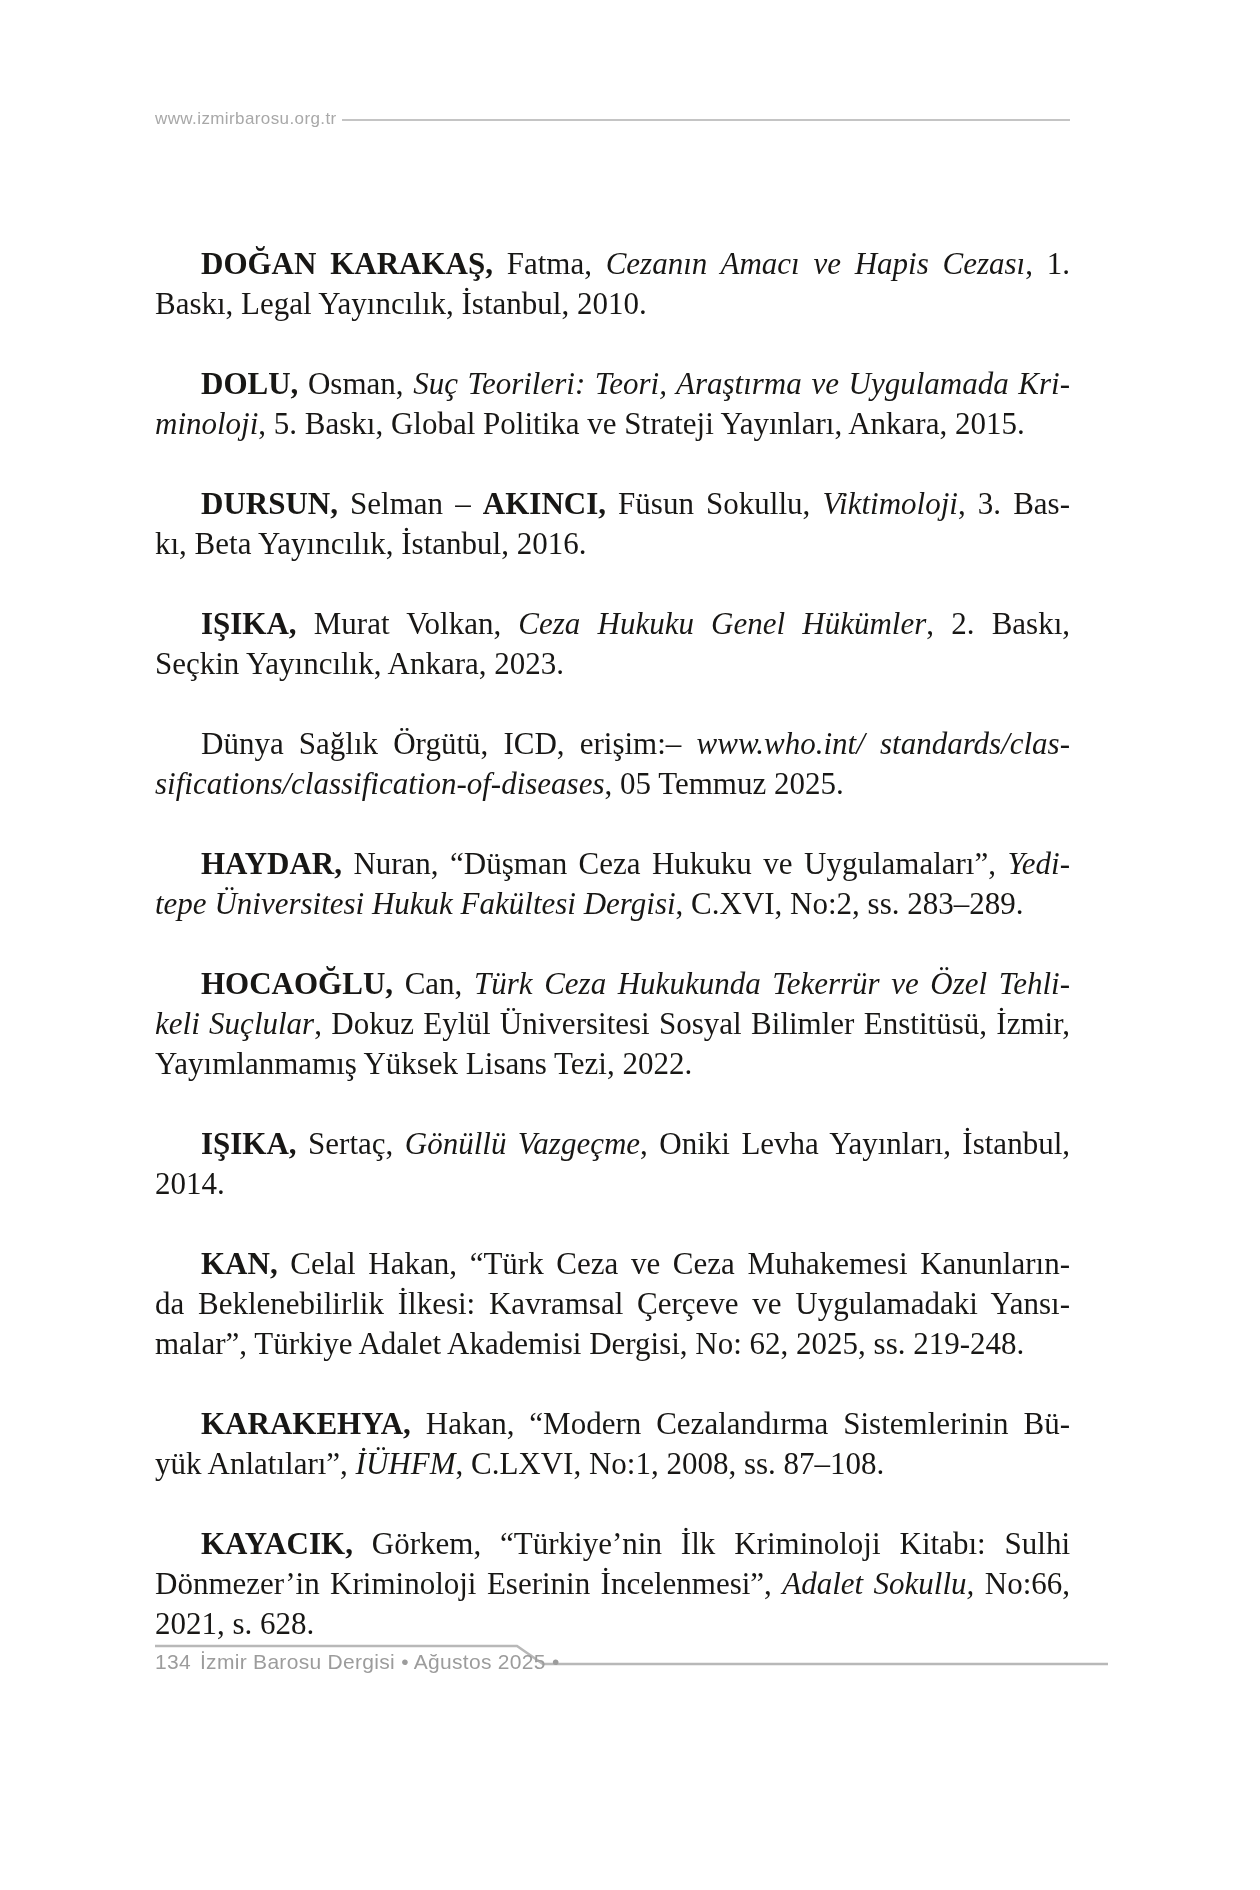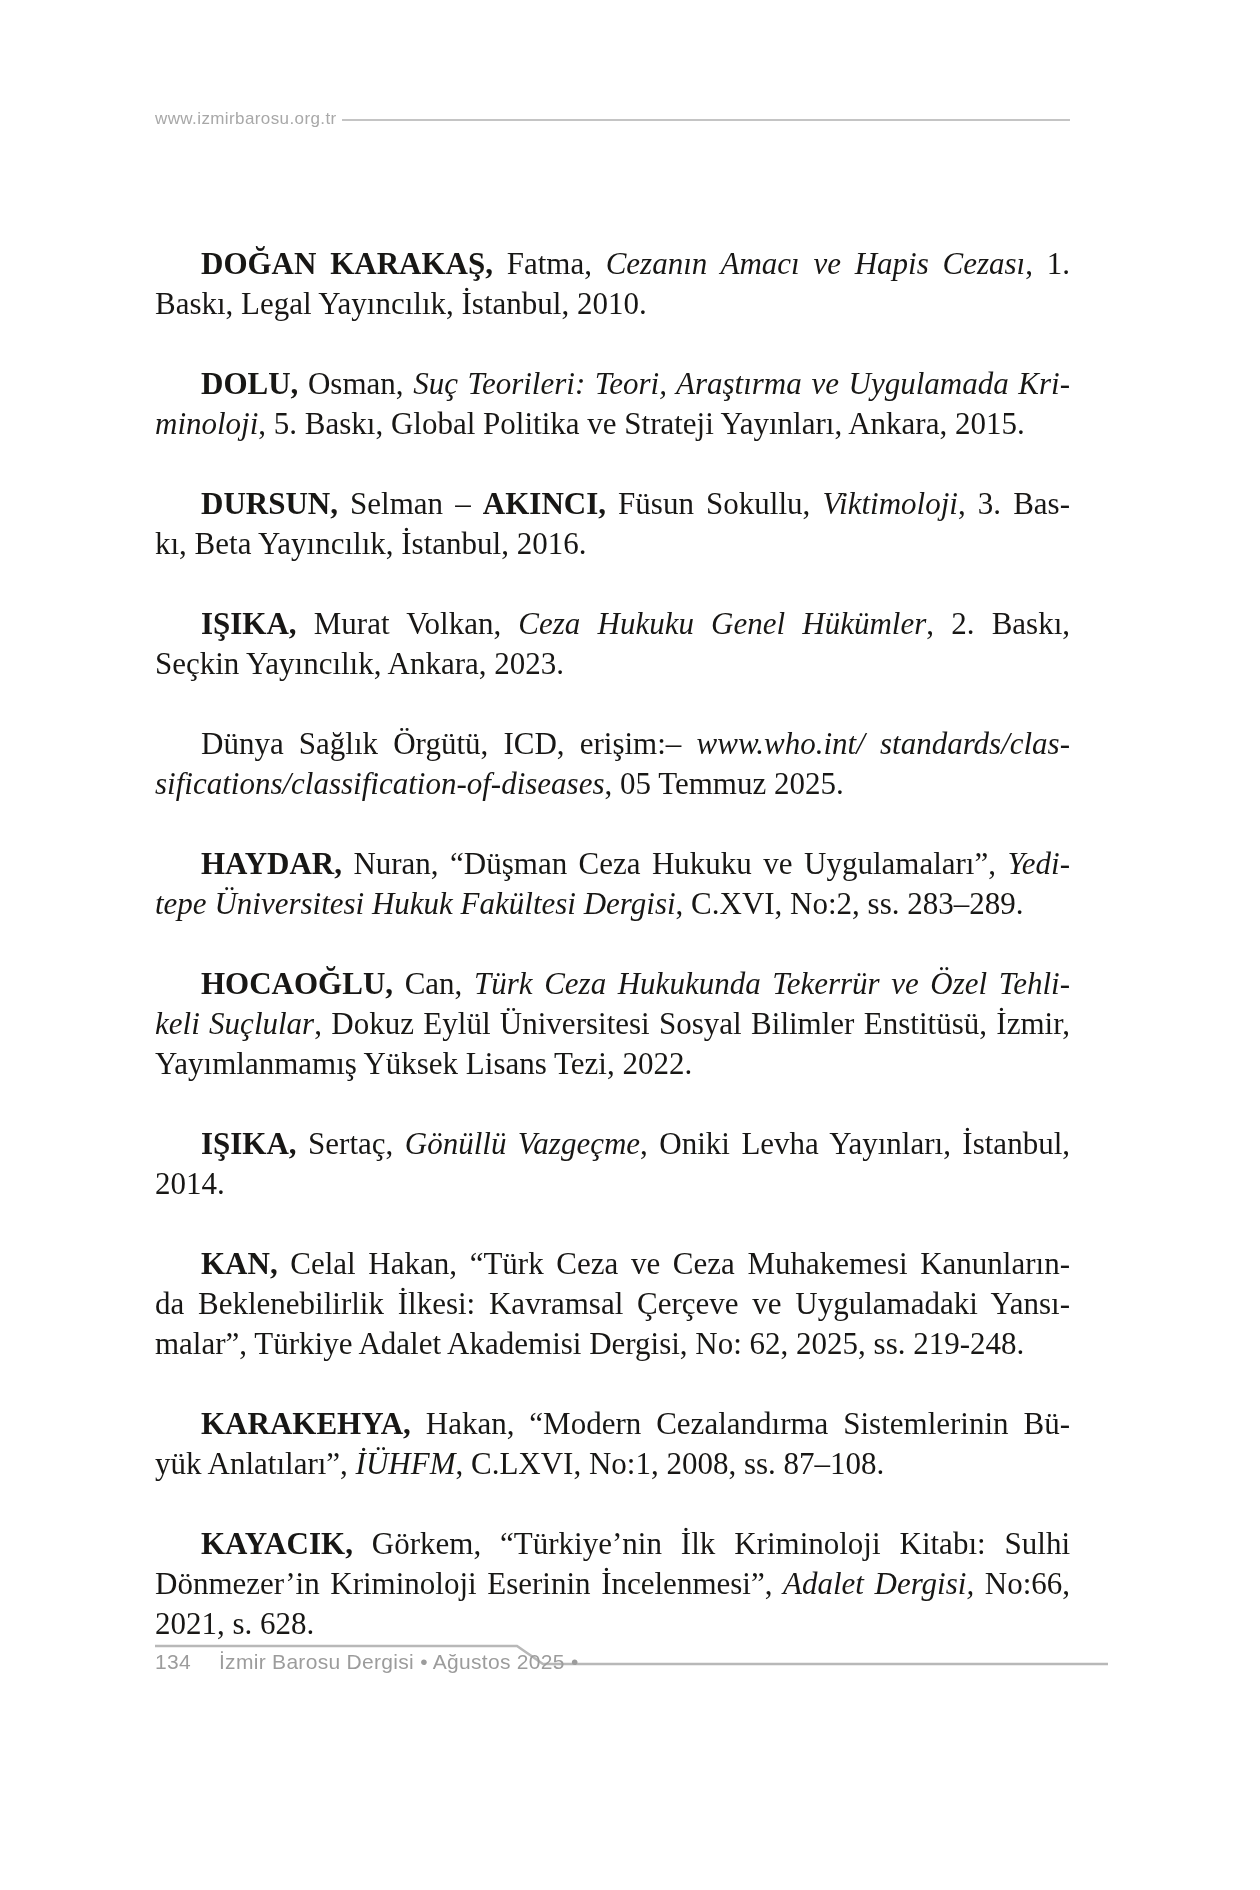--- a/index.html
+++ b/index.html
@@ -79,21 +79,21 @@
   .footer-text {
     position: absolute;
     left: 155px;
     top: 1650px;
     font-family: "Liberation Sans", sans-serif;
     font-size: 21px;
     color: #9c9c9c;
     letter-spacing: 0.3px;
     white-space: nowrap;
   }
-  .footer-text .pageno { margin-right: 28px; }
+  .footer-text .pageno { margin-right: 9px; }
 </style>
 </head>
 <body>
 
 <div class="page">
 
   <div class="header">
     <span class="site">www.izmirbarosu.org.tr</span>
     <div class="rule"></div>
   </div>
@@ -136,21 +136,21 @@
         <div class="line first"><span class="b">KAN,</span><span> Celal Hakan, “Türk Ceza ve Ceza Muhakemesi Kanunların-</span></div>
         <div class="line"><span>da Beklenebilirlik İlkesi: Kavramsal Çerçeve ve Uygulamadaki Yansı-</span></div>
         <div class="line last"><span>malar”, Türkiye Adalet Akademisi Dergisi, No: 62, 2025, ss. 219-248.</span></div>
       </div>
       <div class="entry">
         <div class="line first"><span class="b">KARAKEHYA,</span><span> Hakan, “Modern Cezalandırma Sistemlerinin Bü-</span></div>
         <div class="line last"><span>yük Anlatıları”, </span><span class="i">İÜHFM</span><span>, C.LXVI, No:1, 2008, ss. 87–108.</span></div>
       </div>
       <div class="entry">
         <div class="line first"><span class="b">KAYACIK,</span><span> Görkem, “Türkiye’nin İlk Kriminoloji Kitabı: Sulhi</span></div>
-        <div class="line"><span>Dönmezer’in Kriminoloji Eserinin İncelenmesi”, </span><span class="i">Adalet Dergisi,</span><span> No:66,</span></div>
+        <div class="line"><span>Dönmezer’in Kriminoloji Eserinin İncelenmesi”, </span><span class="i">Adalet Sokullu,</span><span> No:66,</span></div>
         <div class="line last"><span>2021, s. 628.</span></div>
       </div>
     </div>
 
   <svg class="footer-line-svg" viewBox="0 0 970 42" xmlns="http://www.w3.org/2000/svg">
     <polyline points="5,12 367,12 393,30 958,30" fill="none" stroke="#b8b8b8" stroke-width="2.5"></polyline>
   </svg>
 
   <div class="footer-text">
     <span class="pageno">134</span><span>İzmir Barosu Dergisi • Ağustos 2025 •</span>

